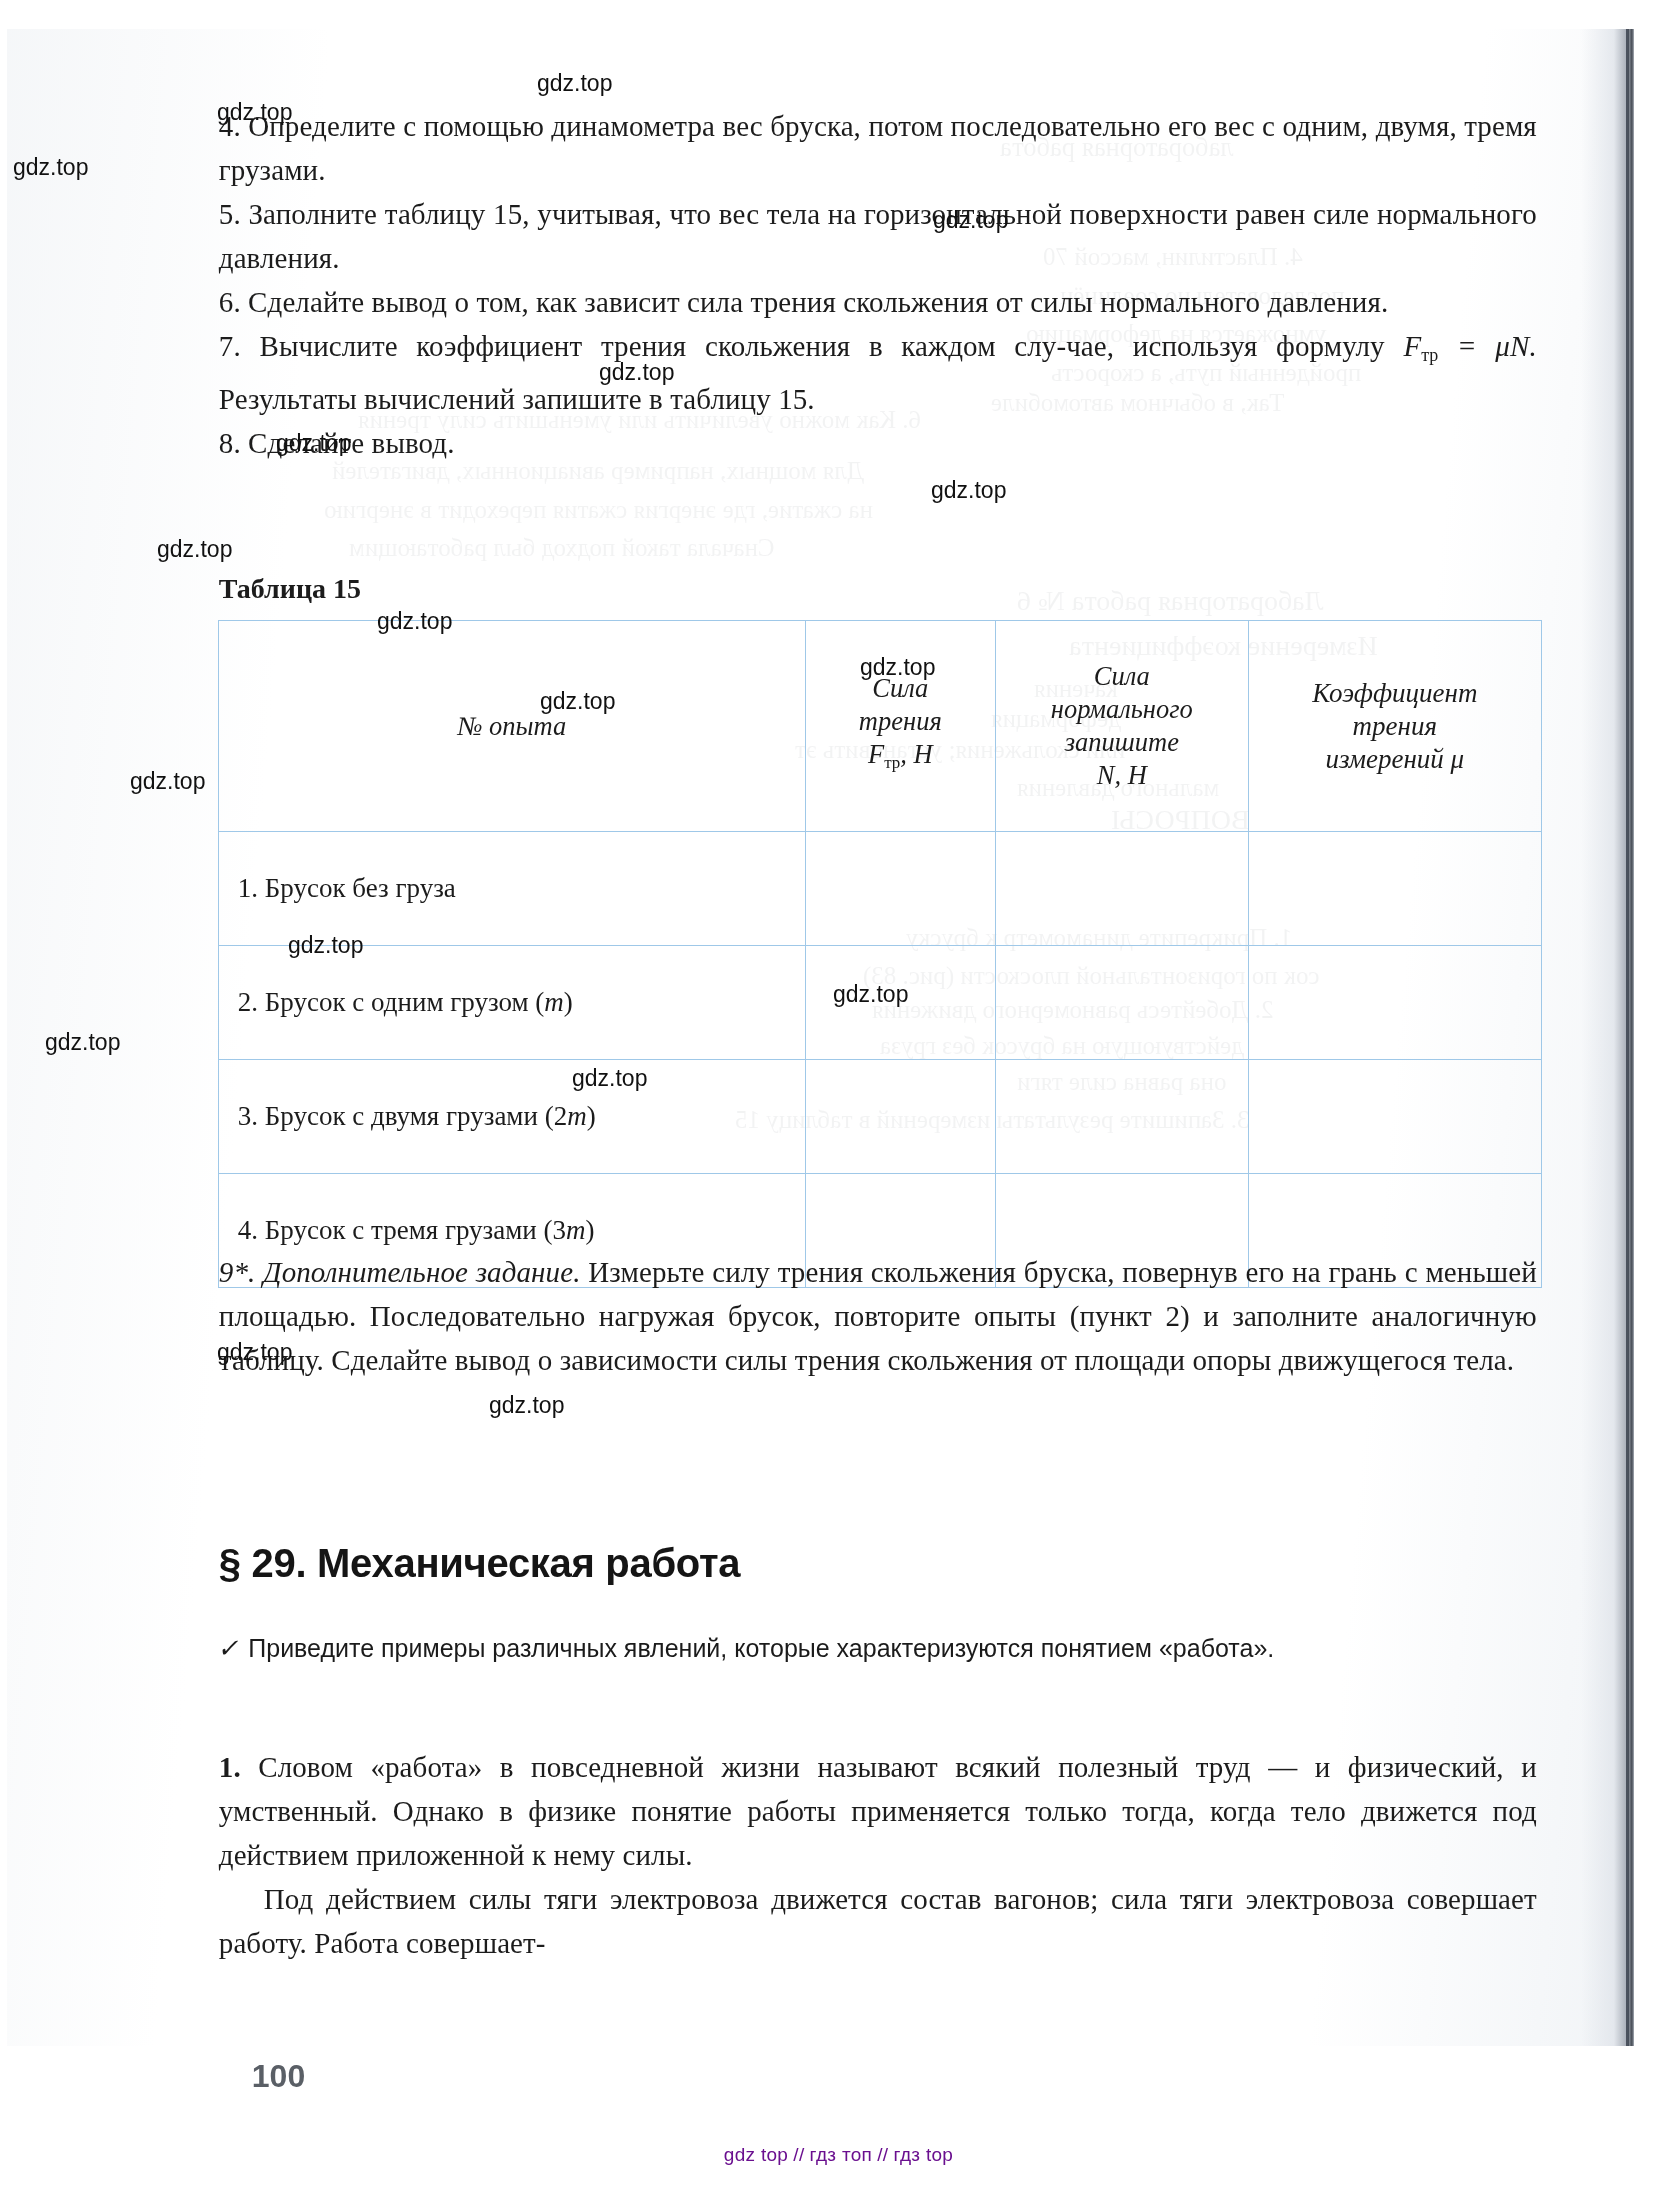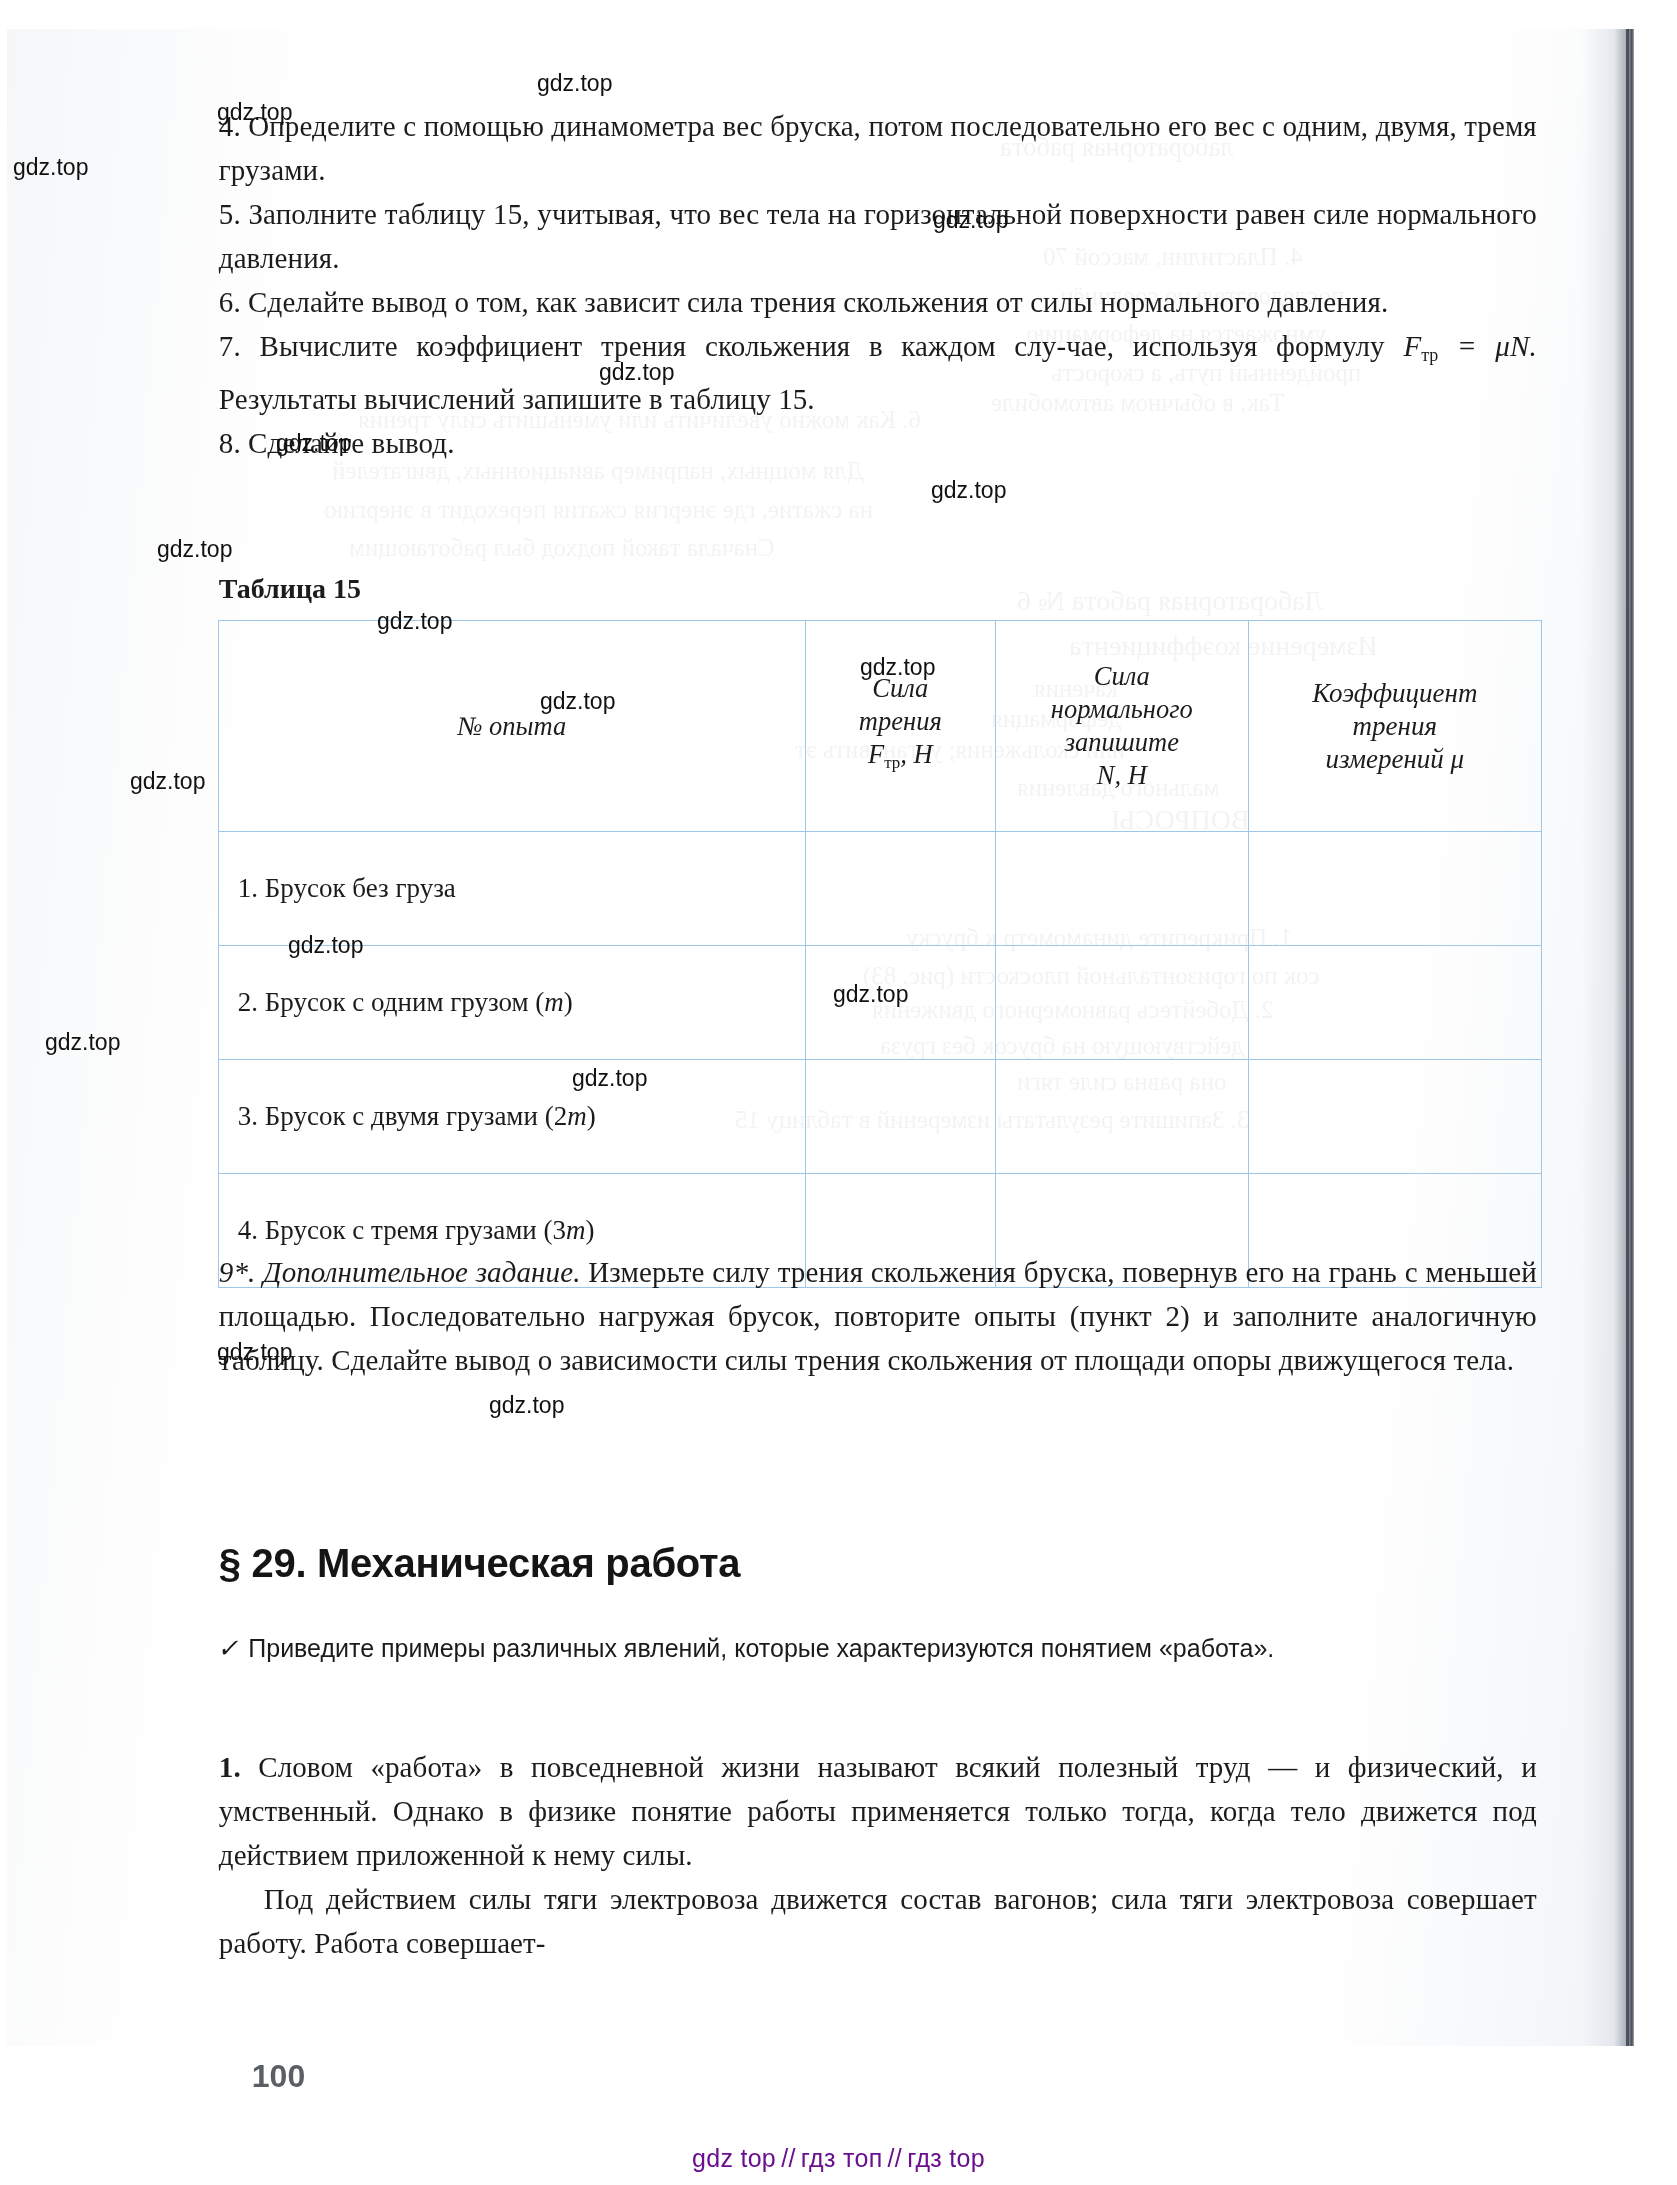--- a/index.html
+++ b/index.html
@@ -185,21 +185,21 @@
   }
 
   
   .bottom-caption {
     position: absolute;
     left: 0;
     top: 2144px;
     width: 1677px;
     text-align: center;
     font-family: "Liberation Sans", sans-serif;
-    font-size: 25px;
+    font-size: 19px;
     color: #6a0f8f;
     letter-spacing: 0.3px;
   }
   .bottom-caption .sep { color: #6a0f8f; padding: 0 5.1px; }
 
   
   .wm {
     position: absolute;
     font-family: "Liberation Sans", sans-serif;
     font-size: 23px;

